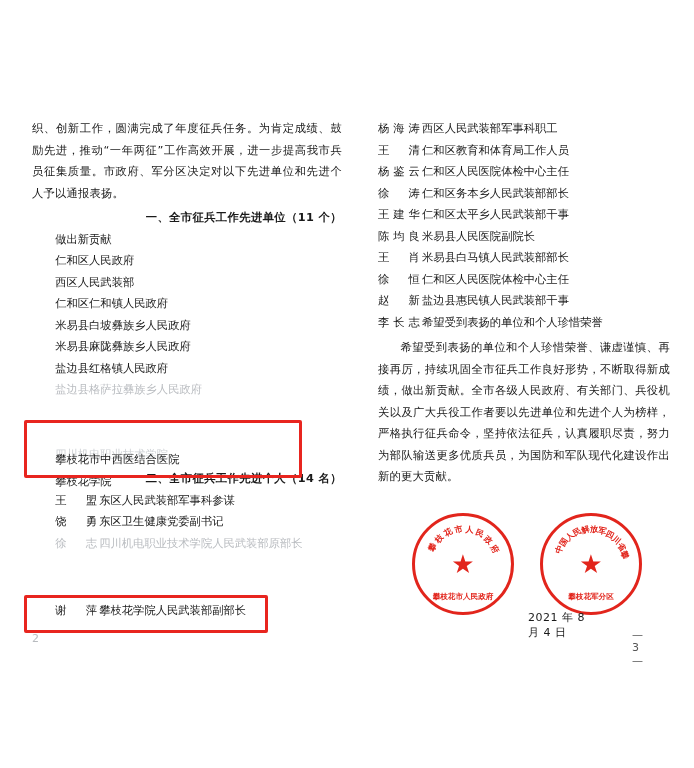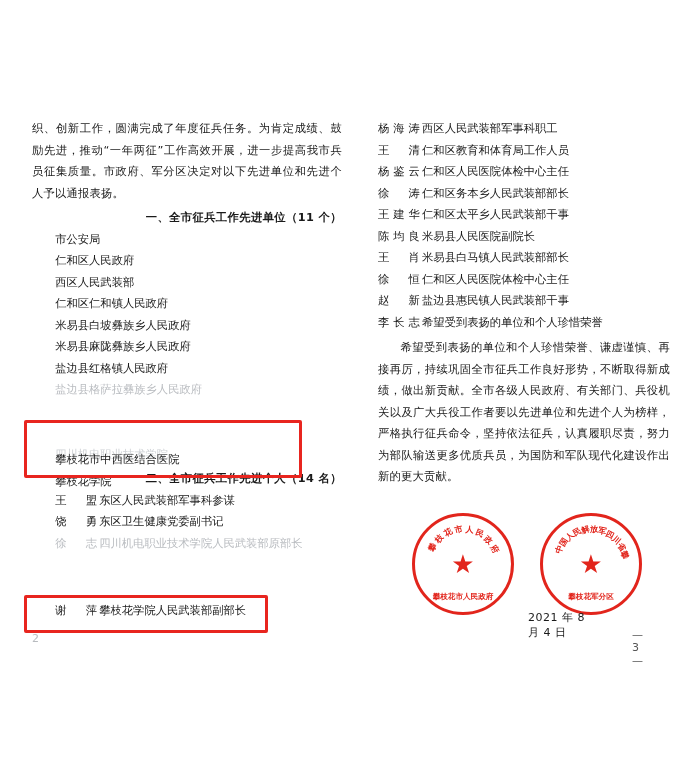--- a/index.html
+++ b/index.html
@@ -156,21 +156,21 @@
 <div class="page">
 
   <div class="col col-left">
 
     <div class="para">织、创新工作，圆满完成了年度征兵任务。为肯定成绩、鼓励先进，推动“一年两征”工作高效开展，进一步提高我市兵员征集质量。市政府、军分区决定对以下先进单位和先进个人予以通报表扬。</div>
 
     <div class="heading">
       <span class="h-indent"></span><span>一、全市征兵工作先进单位（11 个）</span>
     </div>
 
-    <div class="unit-line">市公安局</div>
+    <div class="unit-line">做出新贡献</div>
     <div class="unit-line">仁和区人民政府</div>
     <div class="unit-line">西区人民武装部</div>
     <div class="unit-line">仁和区仁和镇人民政府</div>
     <div class="unit-line">米易县白坡彝族乡人民政府</div>
     <div class="unit-line">米易县麻陇彝族乡人民政府</div>
     <div class="unit-line">盐边县红格镇人民政府</div>
     <div class="unit-line faded">盐边县格萨拉彝族乡人民政府</div>
 
     <div class="unit-line" style="visibility:hidden">攀枝花市中西医结合医院</div>
     <div class="unit-line" style="visibility:hidden">攀枝花学院</div>

